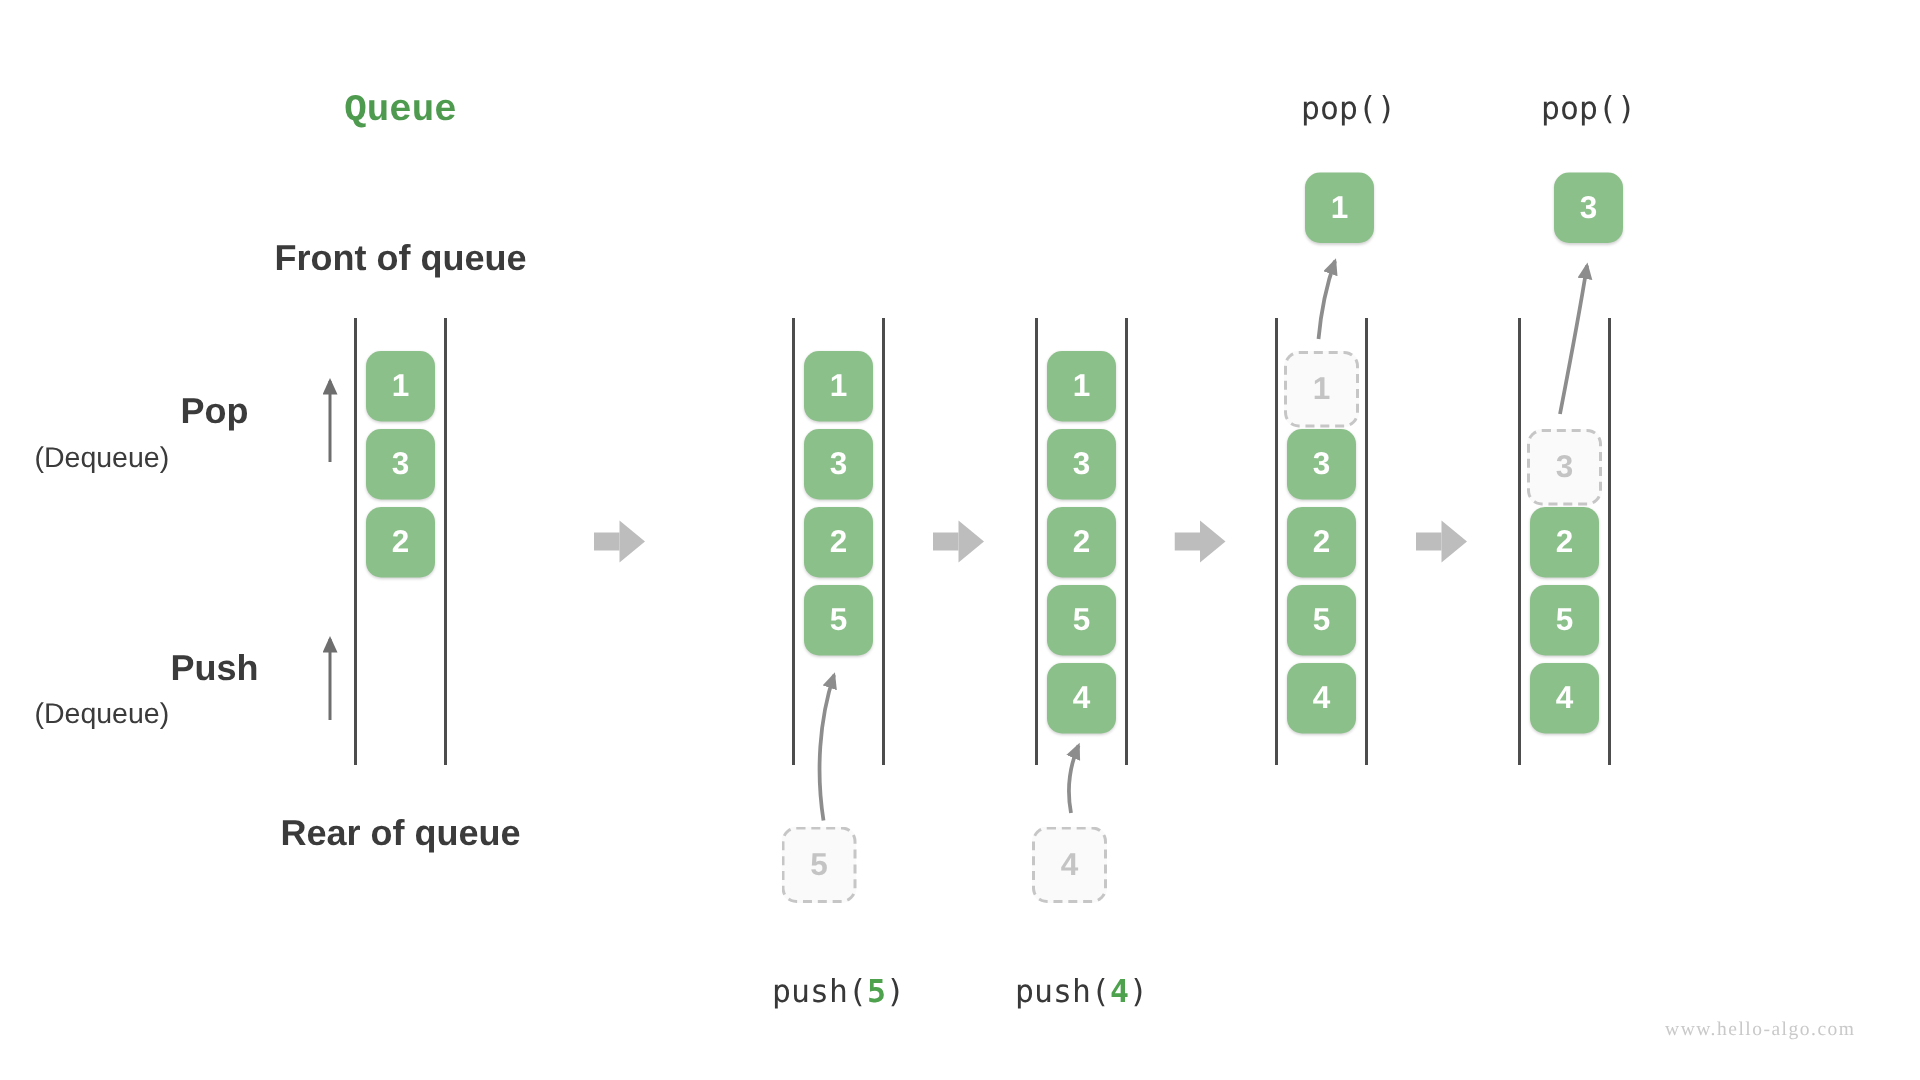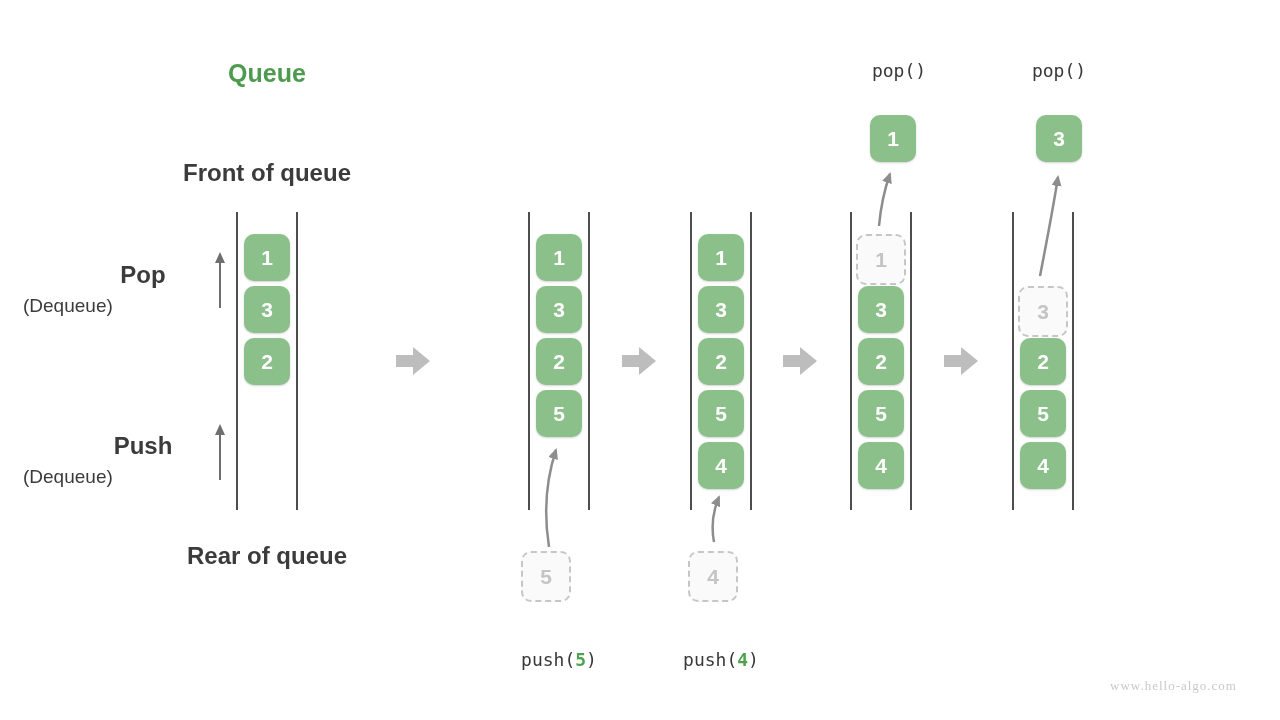--- a/index.html
+++ b/index.html
@@ -4,31 +4,31 @@
 <style>
   html,body{margin:0;padding:0;}
   body{
     width:1280px;height:720px;position:relative;overflow:hidden;
     background:#ffffff;
     font-family:"Liberation Sans", sans-serif;
   }
   .abs{position:absolute;}
   
   .title{
-    width:120px;text-align:center;font-size:25px;font-weight:bold;color:#4e9b50;
+    width:120px;text-align:center;font-size:25px;font-weight:bold;color:#4e9b50;font-family:Liberation Mono, monospace;
   }
   .side-label-bold{
     width:240px;text-align:center;font-size:24px;font-weight:bold;color:#3b3b3b;
   }
   .side-label-sub{
     width:240px;text-align:left;font-size:19px;color:#3b3b3b;
   }
   .mono-label{
     font-family:"DejaVu Sans Mono", monospace;
-    font-size:18px;color:#383838;text-align:center;white-space:nowrap;
+    font-size:21px;color:#383838;text-align:center;white-space:nowrap;
   }
   .mono-label .arg{color:#4ea24e;font-weight:bold;}
   
   .column{position:absolute;top:0;width:120px;height:720px;}
   .rail{position:absolute;top:212px;width:2px;height:298px;background:#4d4d4d;}
   .rail.left{left:29px;}
   .rail.right{left:89px;}
   .qbox{
     position:absolute;left:37px;width:46px;height:47px;border-radius:10px;
     background:#8cc08a;color:#ffffff;

